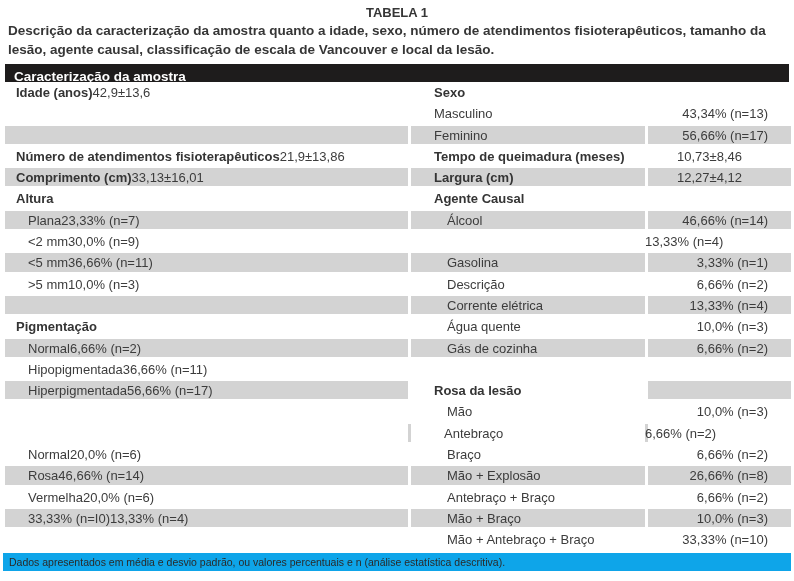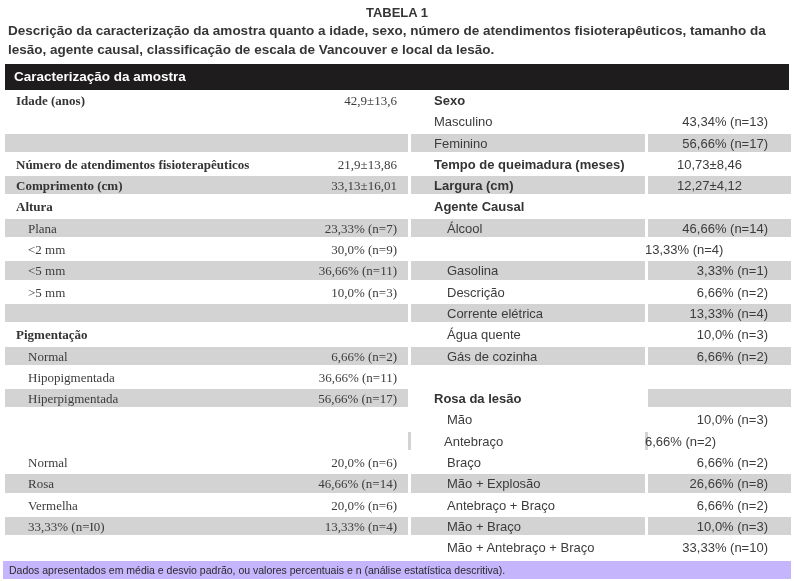--- a/index.html
+++ b/index.html
@@ -11,44 +11,44 @@
   }
   .caption{padding-top:5px;}
   .tbl-title{
     text-align:center;font-size:13px;font-weight:700;line-height:15px;color:#363636;
   }
   .tbl-subtitle{
     width:778px;margin:2px auto 0 auto;text-align:left;
     font-size:13.5px;font-weight:700;line-height:18.5px;color:#363636;
   }
   .section-bar{
-    margin:5px 5px 0 5px;height:26px;background:#1e1c1c;
+    margin:5px 5px 0 5px;height:18px;background:#1e1c1c;
     color:#ffffff;font-size:13.5px;font-weight:700;line-height:26px;
     padding-left:9px;box-sizing:border-box;
   }
   .tbody{margin-left:5px;}
   .row{
     display:grid;
     grid-template-columns:403px 3px 234px 3px 143px;
     height:21.3px;
   }
   .cell{height:100%;box-sizing:border-box;font-size:13px;line-height:21.3px;white-space:nowrap;overflow:visible;}
   .g{background:#d3d3d3;box-shadow:inset 0 -2px 0 #ffffff, inset 0 1px 0 #ffffff;}
-  .lcell{display:flex;justify-content:space-between;font-family:Liberation Serif, serif;}
+  .lcell{display:flex;justify-content:flex-start;}
   .lbl{padding-left:11px;}
   .lbl.ind{padding-left:23px;}
   .rlab .lbl{padding-left:23px;}
   .rlab .lbl.ind{padding-left:36px;}
   .bold{font-weight:700;color:#343434;}
   .val{text-align:right;display:block;}
   .lcell .val{padding-right:11px;}
   .rval .val{padding-right:23px;}
   .rval .val.pm{padding-right:49px;}
   .footnote{
-    margin:2px 3px 0 3px;height:18px;background:#c4b5fd;
+    margin:2px 3px 0 3px;height:18px;background:#0ea5e9;
     font-size:10.5px;line-height:18px;color:#2a2a2a;
     padding-left:6px;box-sizing:border-box;white-space:nowrap;
   }
 </style>
 </head>
 <body>
 
 <div class="caption">
   <div class="tbl-title">TABELA 1</div>
   <div class="tbl-subtitle">Descrição da caracterização da amostra quanto a idade, sexo, número de atendimentos fisioterapêuticos, tamanho da lesão, agente causal, classificação de escala de Vancouver e local da lesão.</div>

